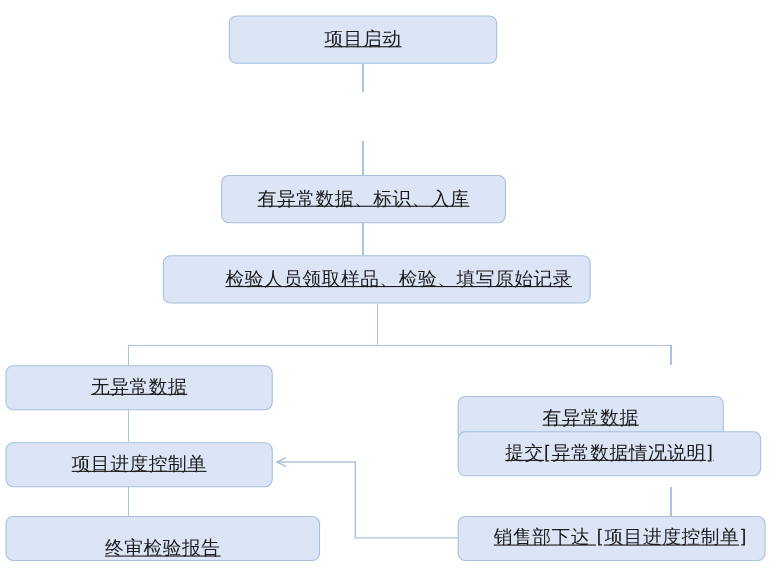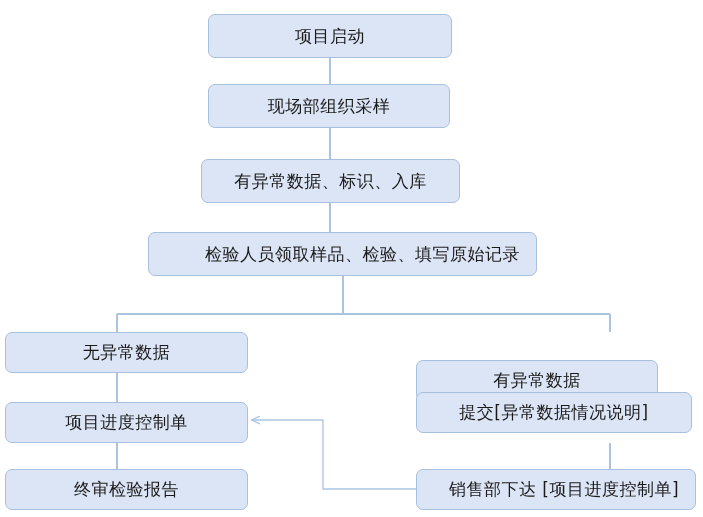--- a/index.html
+++ b/index.html
@@ -36,20 +36,21 @@
     justify-content: center;
     color: #1a1a1a;
     font-size: 17px;
     line-height: 1.1;
     letter-spacing: 0.5px;
     white-space: nowrap;
     z-index: 2;
   }
   .node-label {
     display: block;
+    text-decoration: underline;
   }
 </style>
 </head>
 <body>
 
 <div id="canvas">
 
   <svg id="connectors" viewBox="0 0 703 517" width="703" height="517">
     <defs>
       <marker id="arrowhead" markerWidth="9" markerHeight="9" refX="8" refY="4.5" orient="auto" markerUnits="userSpaceOnUse">
@@ -82,23 +83,20 @@
       <path d="M 610 443 L 610 469"></path>
     </g>
 
     <path d="M 416 489 L 323 489 L 323 420 L 252 420" stroke="#aac4e0" stroke-width="1.3" fill="none" marker-end="url(#arrowhead)"></path>
   </svg>
 
   <div class="node" style="left:208px;top:14px;width:244px;height:44px;">
     <span class="node-label">项目启动</span>
   </div>
 
-  <div class="node" style="left:208px;top:84px;width:242px;height:44px;">
-    <span class="node-label">现场部组织采样</span>
-  </div>
 
   <div class="node" style="left:201px;top:159px;width:259px;height:44px;">
     <span class="node-label">有异常数据、标识、入库</span>
   </div>
 
   <div class="node" style="left:148px;top:232px;width:389px;height:44px;padding-left:40px;">
     <span class="node-label">检验人员领取样品、检验、填写原始记录</span>
   </div>
 
   <div class="node" style="left:5px;top:332px;width:243px;height:41px;text-align:right;">
@@ -110,21 +108,21 @@
   </div>
 
   <div class="node" style="left:5px;top:402px;width:243px;height:41px;">
     <span class="node-label">项目进度控制单</span>
   </div>
 
   <div class="node" style="left:416px;top:392px;width:276px;height:41px;justify-content:center;">
     <span class="node-label">提交[异常数据情况说明]</span>
   </div>
 
-  <div class="node" style="left:5px;top:469px;width:243px;height:41px;">
+  <div class="node" style="left:5px;top:469px;width:286px;height:41px;align-items:flex-end;">
     <span class="node-label">终审检验报告</span>
   </div>
 
   <div class="node" style="left:416px;top:469px;width:280px;height:41px;padding-left:16px;">
     <span class="node-label">销售部下达 [项目进度控制单]</span>
   </div>
 
 </div>
 
 </body></html>

